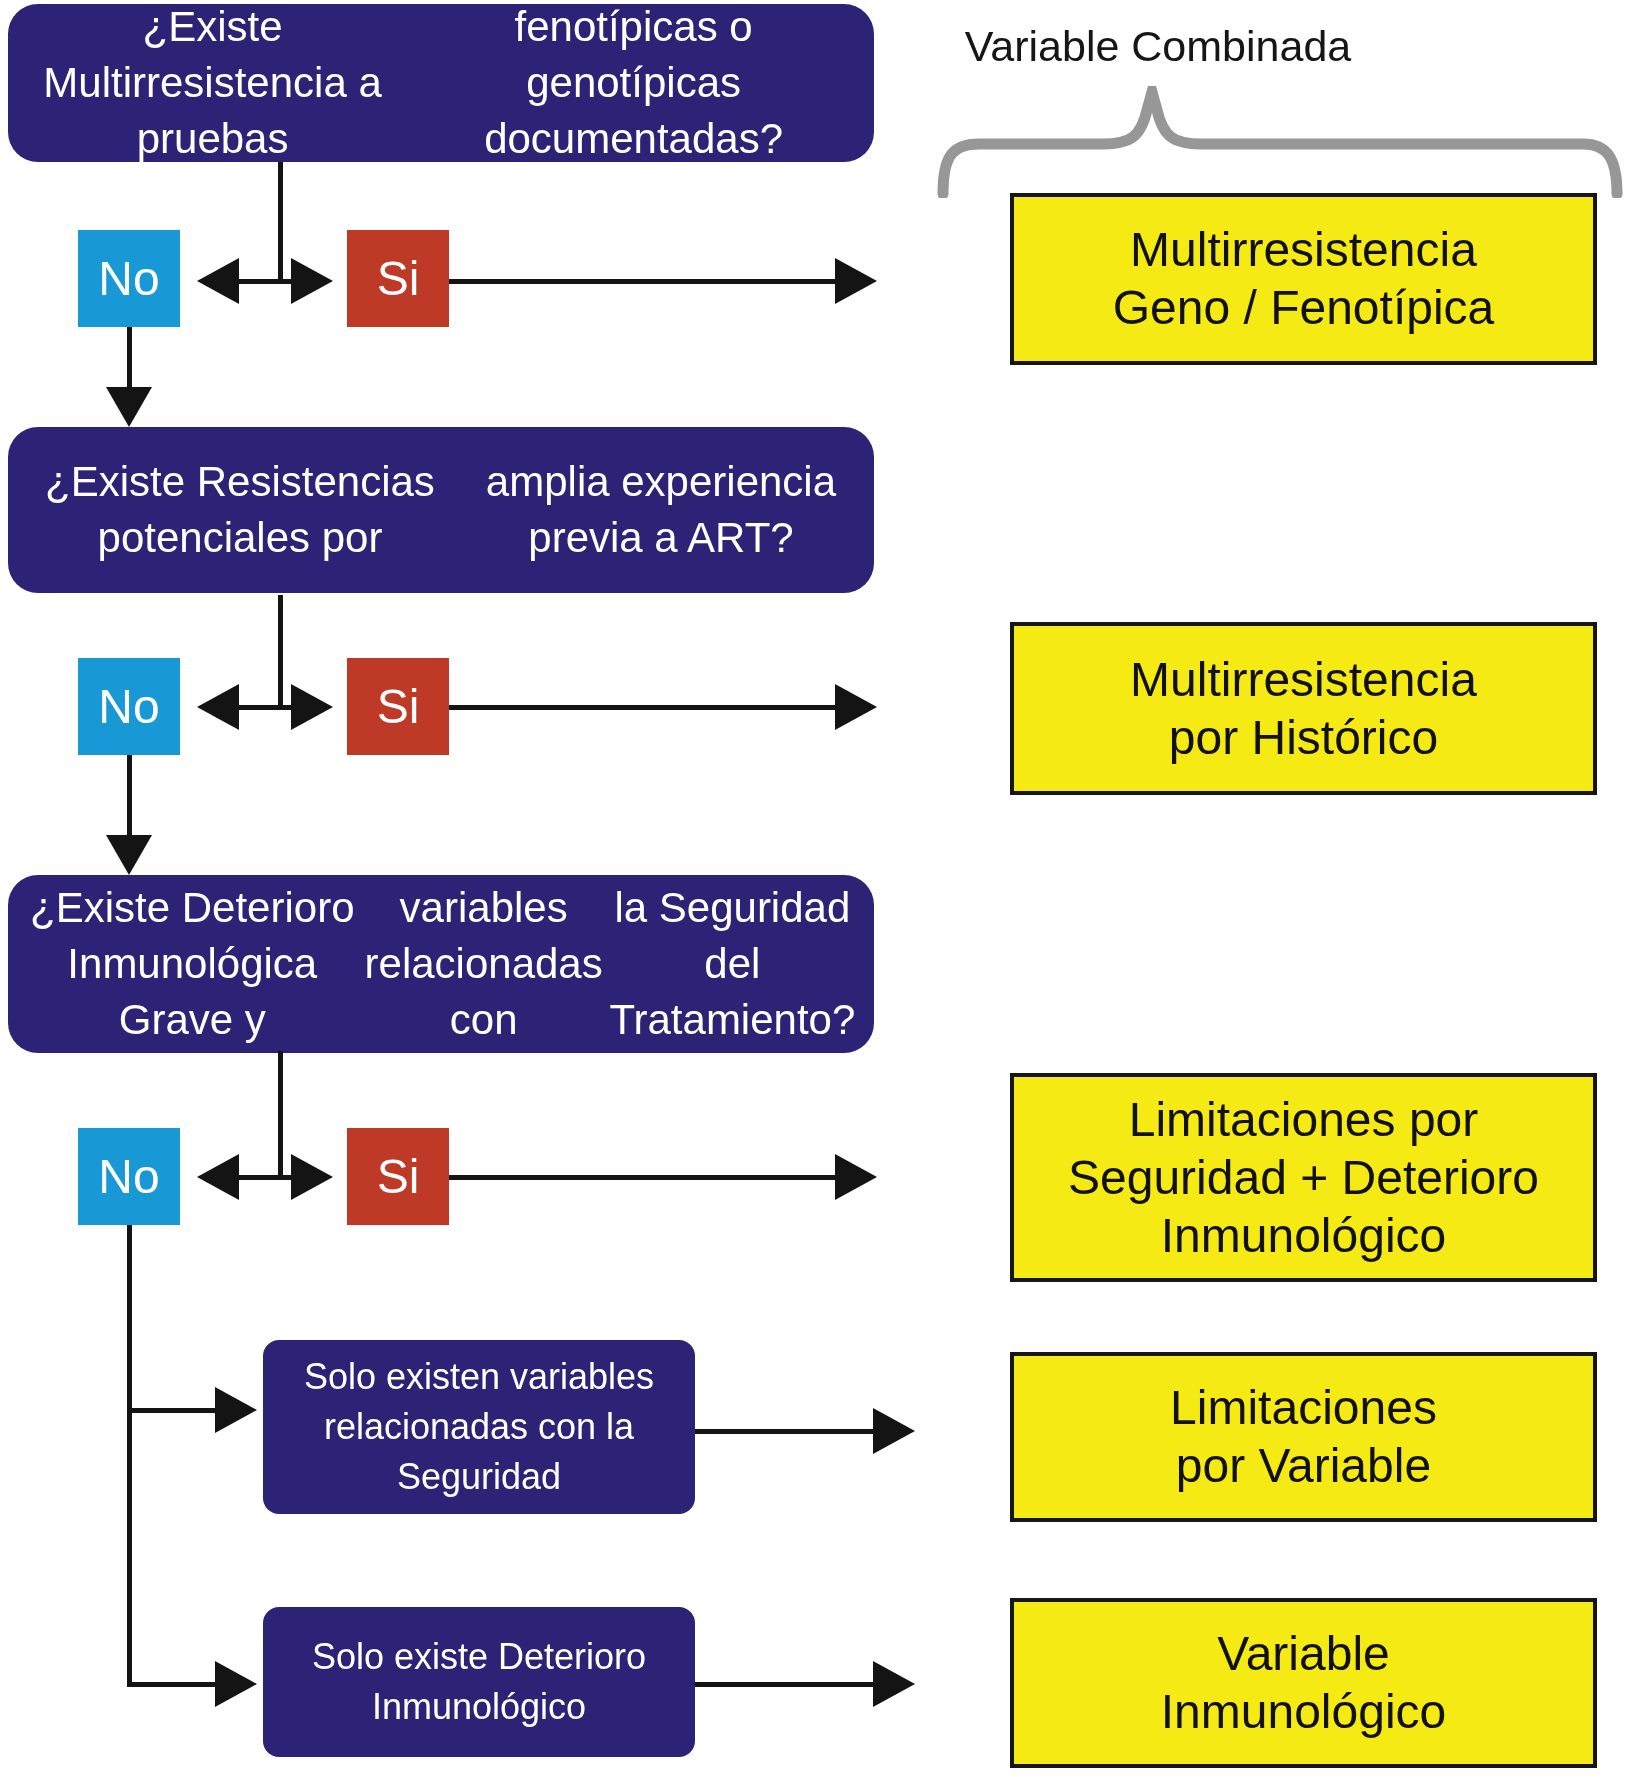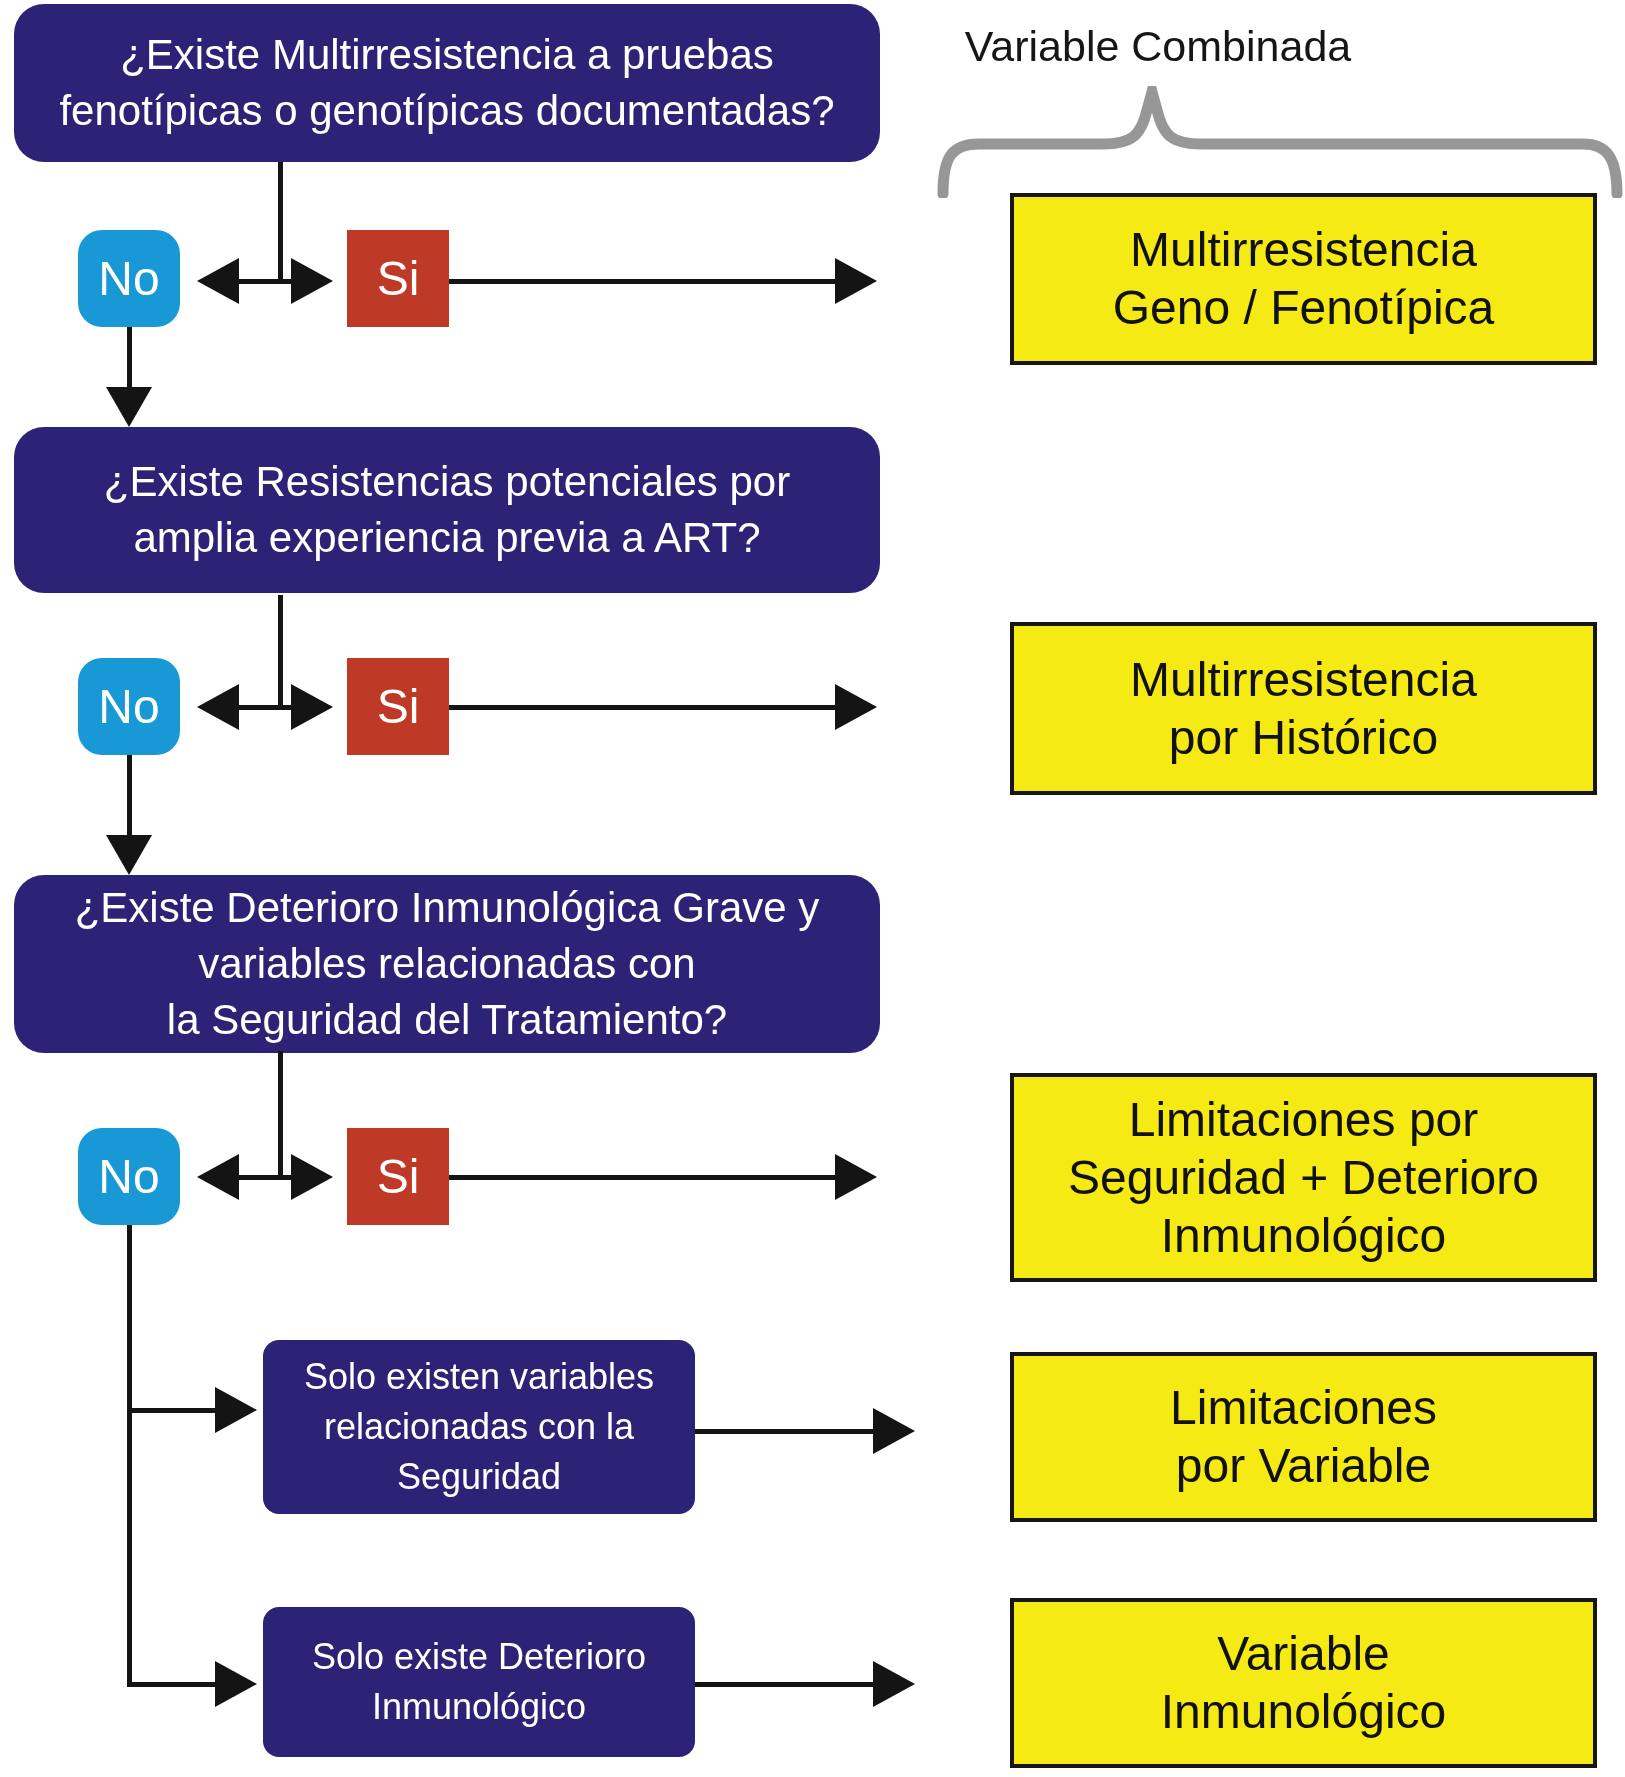--- a/index.html
+++ b/index.html
@@ -4,36 +4,36 @@
 <style>
   html,body{margin:0;padding:0;background:#fff;}
   #canvas{
     position:relative;width:1625px;height:1777px;background:#fff;
     font-family:"Liberation Sans", sans-serif;overflow:hidden;
   }
   
   .qbox{
     position:absolute;left:8px;width:866px;box-sizing:border-box;
     background:var(--navy);color:#fff;border-radius:30px;
-    display:flex;flex-direction:column;align-items:center;justify-content:center;
-    font-size:42px;line-height:56px;text-align:center;padding:4px 12px;margin-left:6px;
+    display:flex;flex-direction:row;align-items:center;justify-content:center;
+    font-size:42px;line-height:56px;text-align:center;padding:4px 12px;
   }
   
   .sub{
     position:absolute;left:263px;width:432px;box-sizing:border-box;
     background:var(--navy);color:#fff;border-radius:16px;
     display:flex;flex-direction:column;align-items:center;justify-content:center;
     font-size:36px;line-height:50px;text-align:center;padding:4px 8px;
   }
   
   .decision{
     position:absolute;width:102px;height:97px;color:#fff;
     display:flex;align-items:center;justify-content:center;font-size:48px;
   }
-  .no{background:var(--blue);border-radius:24px;}
+  .no{background:var(--blue);}
   .si{background:var(--red);}
   
   .outcome{
     position:absolute;left:1010px;width:587px;box-sizing:border-box;
     background:var(--yellow);border:4px solid #161616;color:#111;
     display:flex;flex-direction:column;align-items:center;justify-content:center;
     font-size:48px;line-height:58px;text-align:center;
   }
   
   .hline,.vline{position:absolute;background:var(--line);}

